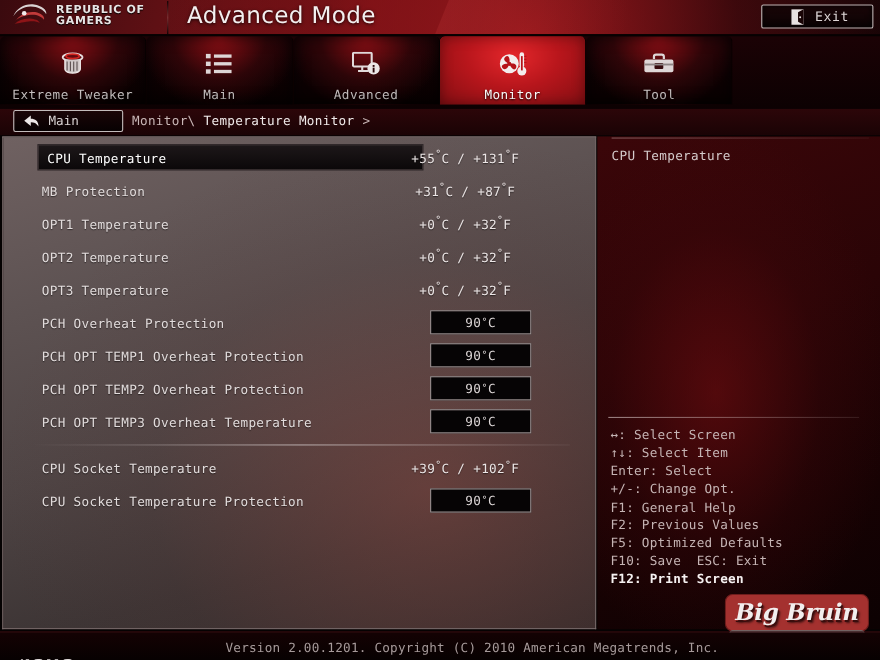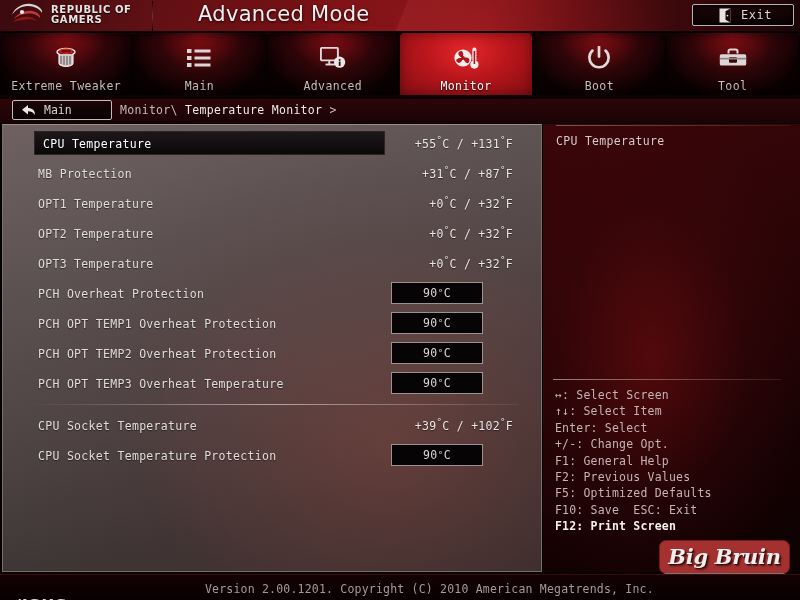--- a/index.html
+++ b/index.html
@@ -32,21 +32,20 @@
     font-size:10px; font-weight:bold; letter-spacing:.6px;
     color:#e8e4e4; text-shadow:0 1px 1px #000;
   }
   .rog-div { position:absolute; left:152px; top:1px; width:1px; height:30px;
     background:linear-gradient(#000,rgba(180,120,120,.35),#000); }
   .adv-mode {
     position:absolute; left:170px; top:2px;
     font-family:"DejaVu Sans","Liberation Sans",sans-serif;
     font-size:21px; color:#f3efef; letter-spacing:.3px;
     text-shadow:0 1px 3px rgba(0,0,0,.85);
-    margin-left:28px;
   }
   .exit-btn {
     position:absolute; right:6px; top:4px; width:102px; height:22px;
     background:linear-gradient(#1b0608,#0a0203);
     border:1px solid #b9b2b2; border-radius:2px;
     display:flex; align-items:center; gap:9px; padding-left:26px;
     box-shadow:inset 0 0 6px rgba(0,0,0,.9);
   }
   .exit-btn span { font-size:12px; color:#ddd6d6; letter-spacing:.5px; }
 
@@ -105,21 +104,21 @@
     letter-spacing:.3px; text-shadow:0 1px 1px rgba(0,0,0,.5);
     white-space:nowrap;
   }
   .row.sel .hl {
     position:absolute; left:31px; top:2px; width:351px; height:24px;
     background:linear-gradient(#1d1719,#0b0809);
     border:1px solid #2c2426;
   }
   .row.sel .label { left:40px; color:#ffffff; z-index:2; }
   .row .val {
-    position:absolute; left:330px; width:180px; text-align:right;
+    position:absolute; left:330px; width:180px; text-align:center;
     font-size:11.5px; color:#ece6e6; letter-spacing:.3px;
     text-shadow:0 1px 1px rgba(0,0,0,.5);
   }
   .row .box {
     position:absolute; left:388px; top:3px; width:92px; height:22px;
     background:#060405; border:1px solid #9d9292;
     display:flex; align-items:center; justify-content:center;
     font-size:11.5px; color:#ddd7d7; letter-spacing:.5px;
   }
   .divider { height:12px; position:relative; }
@@ -259,29 +258,20 @@
               <path d="M24.6 5.2 L26.6 5.2"></path>
               <path d="M24.6 8 L26.6 8"></path>
               <path d="M24.6 10.8 L26.6 10.8"></path>
             </g>
           </svg>
         </div>
         <div class="tlabel">Monitor</div>
       </div>
       <div class="tab">
         <div class="ticon">
-          <svg width="22" height="24" viewBox="0 0 22 24">
-            <path d="M4.5 4.6 A9.6 9.6 0 1 0 17.5 4.6" fill="none" stroke="#e2dada" stroke-width="2.7" stroke-linecap="round"></path>
-            <path d="M11 0.8 L11 10.6" stroke="#e2dada" stroke-width="2.7" stroke-linecap="round"></path>
-          </svg>
-        </div>
-        <div class="tlabel">Boot</div>
-      </div>
-      <div class="tab">
-        <div class="ticon">
           <svg width="28" height="20" viewBox="0 0 28 20">
             <path d="M9.5 5.6 L9.5 3.4 C9.5 2.3 10.3 1.6 11.4 1.6 L16.6 1.6 C17.7 1.6 18.5 2.3 18.5 3.4 L18.5 5.6" fill="none" stroke="#ded6d6" stroke-width="2"></path>
             <rect x="0.8" y="6.2" width="26.4" height="11.4" rx="1.6" fill="#ded6d6"></rect>
             <rect x="10" y="9.2" width="8" height="5.6" rx="1" fill="#35090b"></rect>
             <rect x="0.8" y="9.8" width="26.4" height="1.7" fill="#8e8585"></rect>
           </svg>
         </div>
         <div class="tlabel">Tool</div>
       </div>
     </div>

